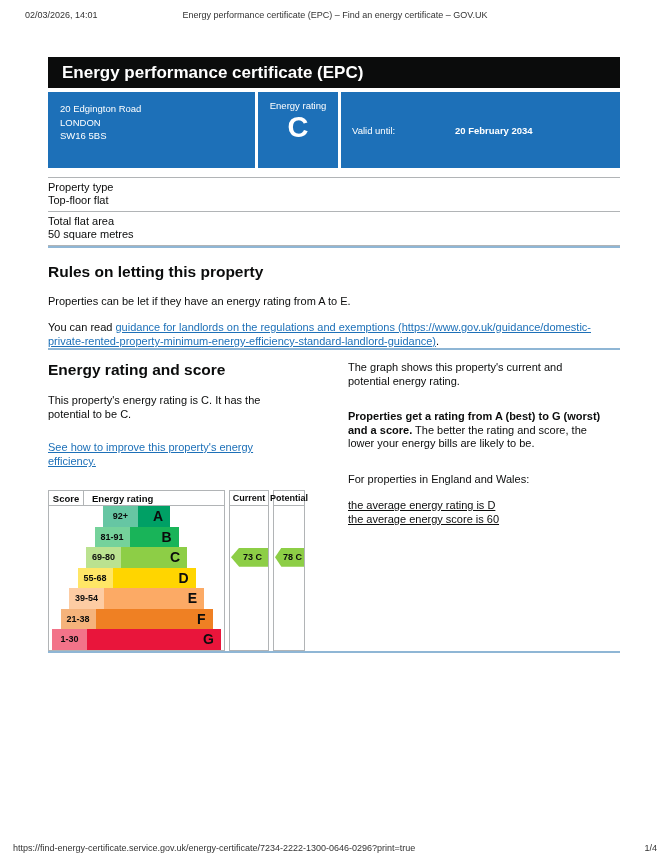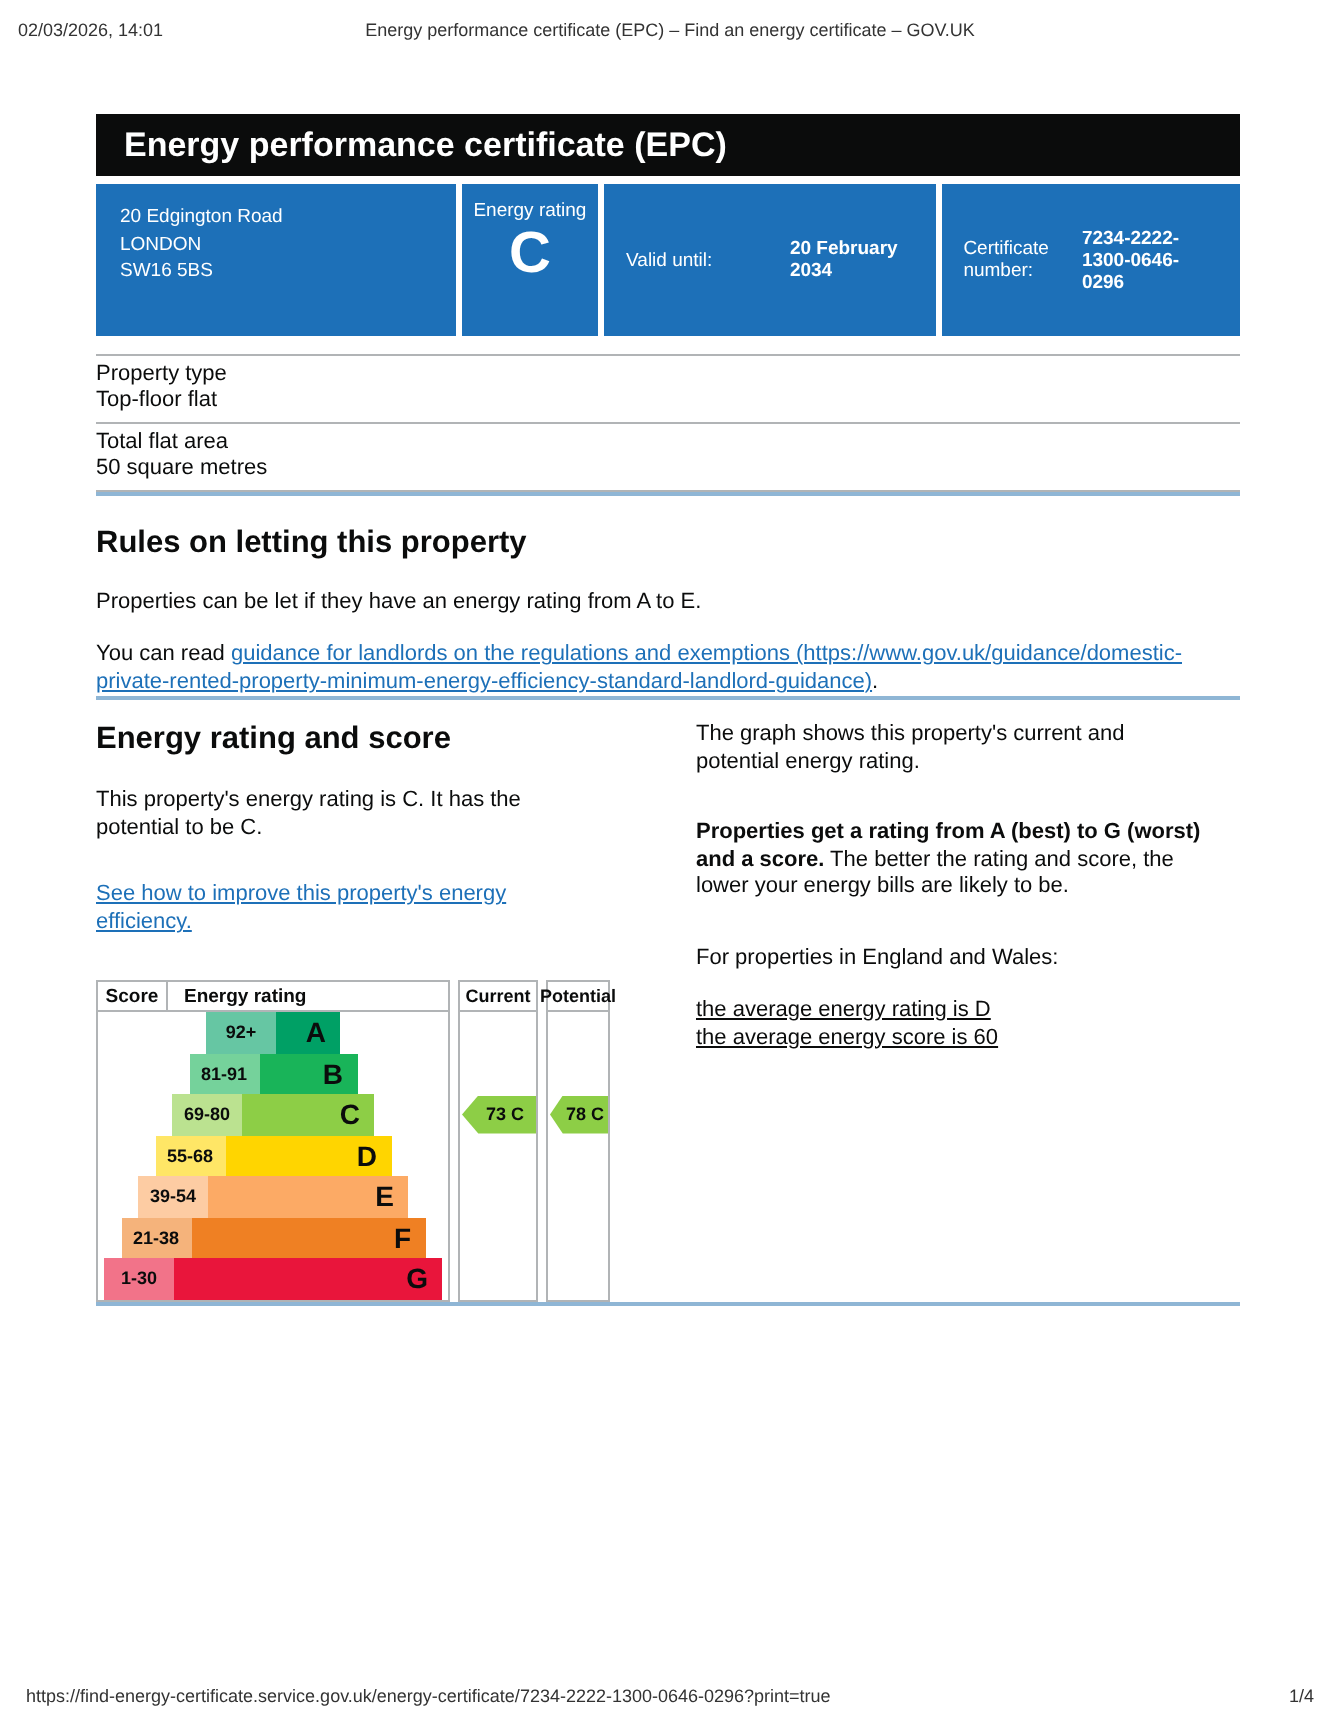--- a/index.html
+++ b/index.html
@@ -2,21 +2,21 @@
 <html><head>
 <meta charset="utf-8">
 <style>
   * { box-sizing: border-box; }
   html,body { margin:0; padding:0; background:#fff; }
   body { width:670px; height:865px; font-family:"Liberation Sans", sans-serif; color:#0b0c0c; }
   .sheet { position:relative; width:670px; height:865px; overflow:hidden; background:#fff; }
 
   
   .print-header { position:absolute; top:10px; left:0; right:0; height:14px; font-size:9px; color:#333; }
-  .ph-date { position:absolute; left:9px; top:0; }
+  .ph-date { position:absolute; left:25px; top:0; }
   .ph-title { position:absolute; left:0; right:0; top:0; text-align:center; }
   .print-footer { position:absolute; bottom:12px; left:13px; right:13px; display:flex; justify-content:space-between; font-size:9px; color:#333; }
 
   .page { position:absolute; left:48px; top:57px; width:572px; }
 
   .banner { background:#0b0c0c; color:#fff; font-size:17px; font-weight:bold; padding:7px 0 7px 14px; line-height:17px; }
 
   .summary { display:flex; gap:3px; margin-top:4px; height:76px; }
   .summary .cell { background:#1d70b8; color:#fff; }
   .addr { width:207px; padding:10px 12px; font-size:9.5px; line-height:13.5px; white-space:pre-line; }
@@ -92,24 +92,20 @@
 SW16 5BS</div>
       <div class="cell rating-cell">
         <span class="rating-label">Energy rating</span>
         <span class="rating-letter">C</span>
       </div>
       <div class="sum-right">
         <div class="info-row">
           <span class="info-label">Valid until:</span>
           <span class="info-value">20 February 2034</span>
         </div>
-        <div class="info-row">
-          <span class="info-label">Certificate number:</span>
-          <span class="info-value">7234-2222-1300-0646-0296</span>
-        </div>
       </div>
     </div>
 
     <div class="props">
       <div class="prop-row">
         <div class="prop-label">Property type</div>
         <div class="prop-value">Top-floor flat</div>
       </div>
       <div class="prop-row">
         <div class="prop-label">Total flat area</div>

